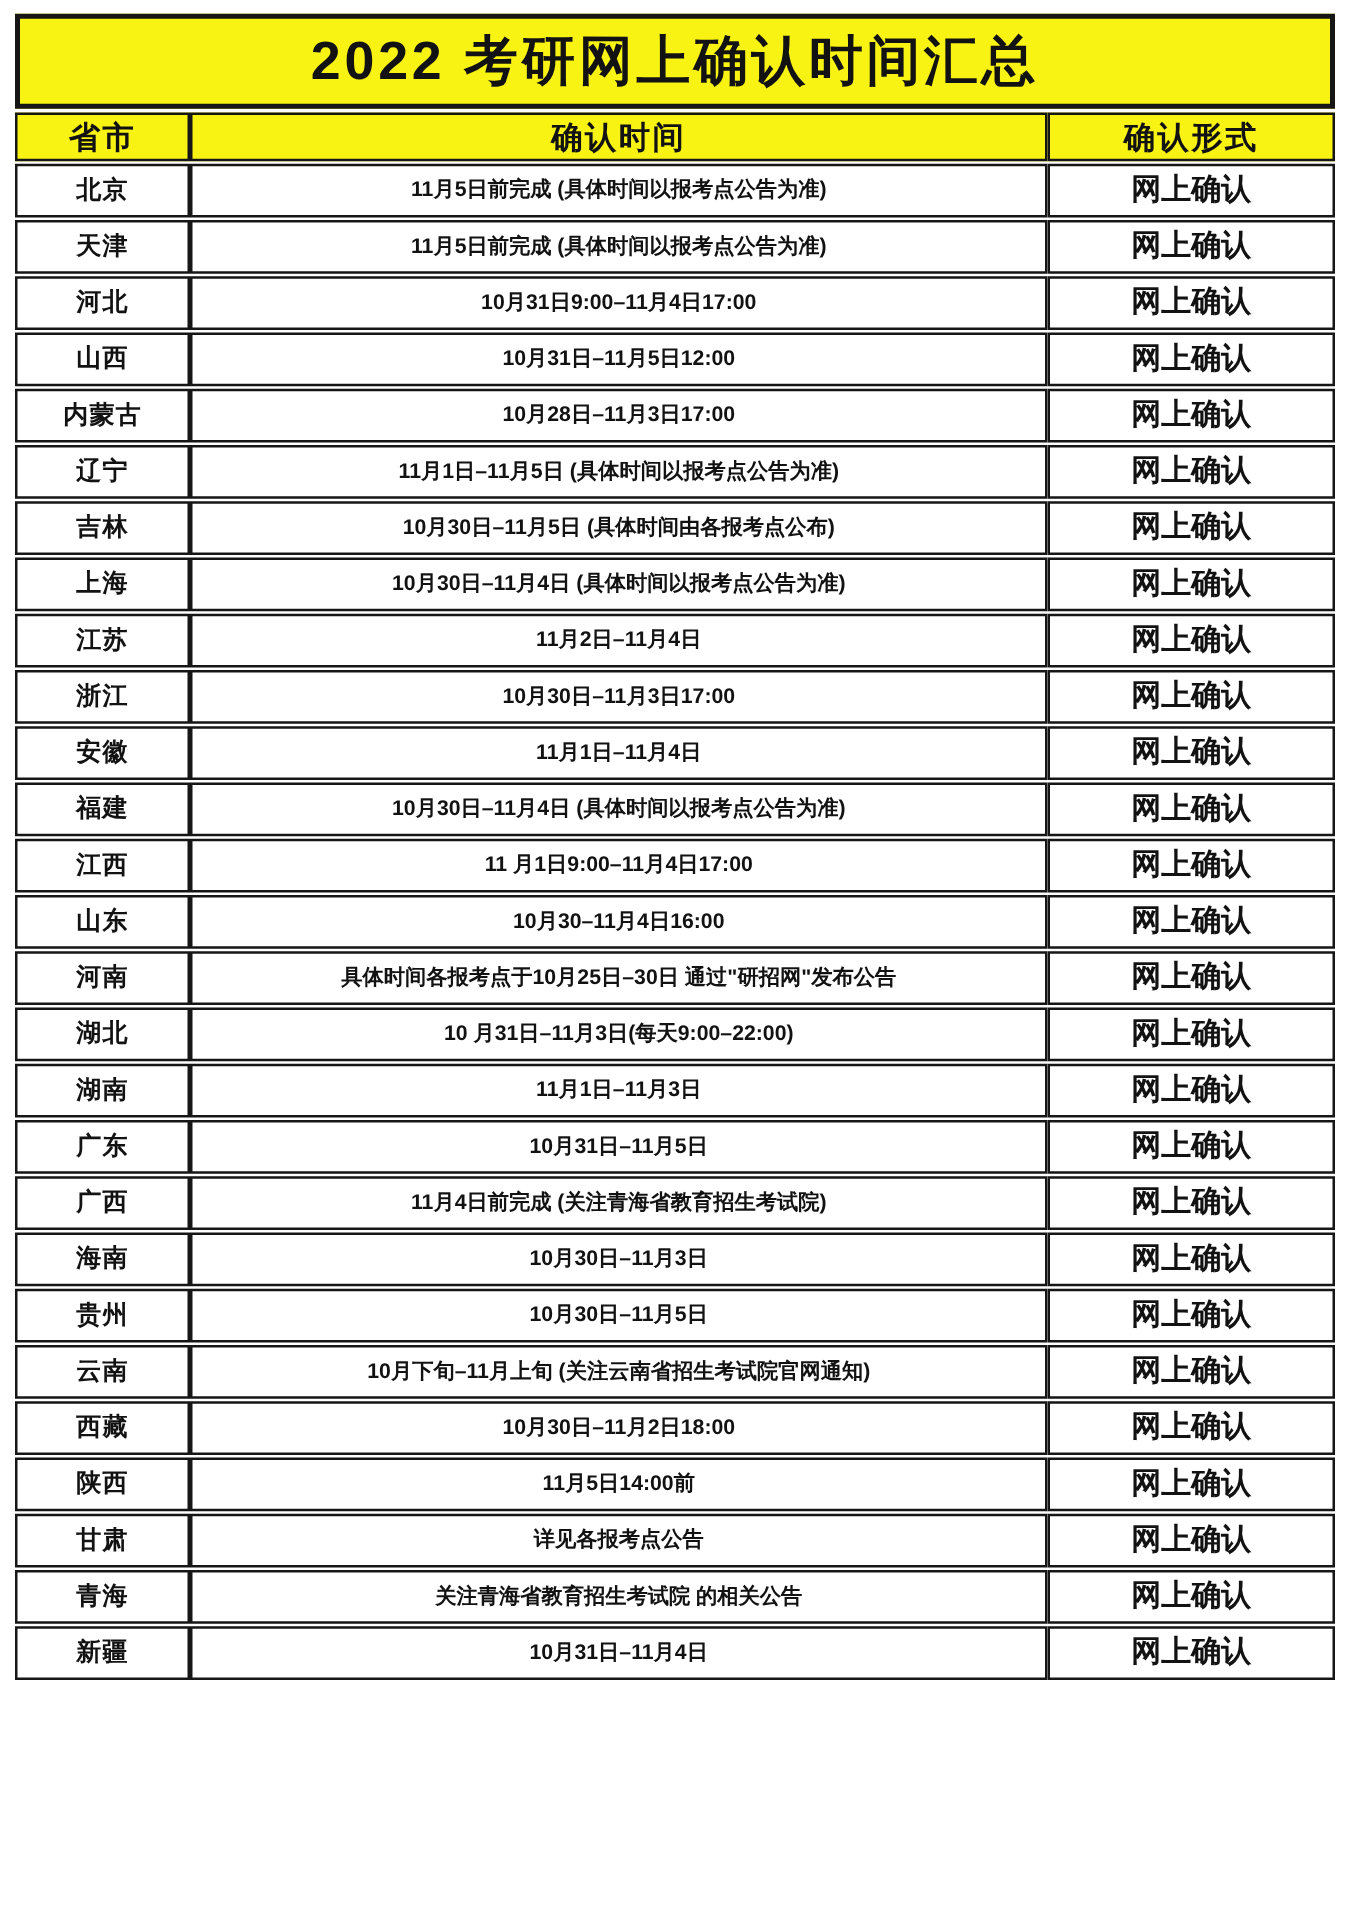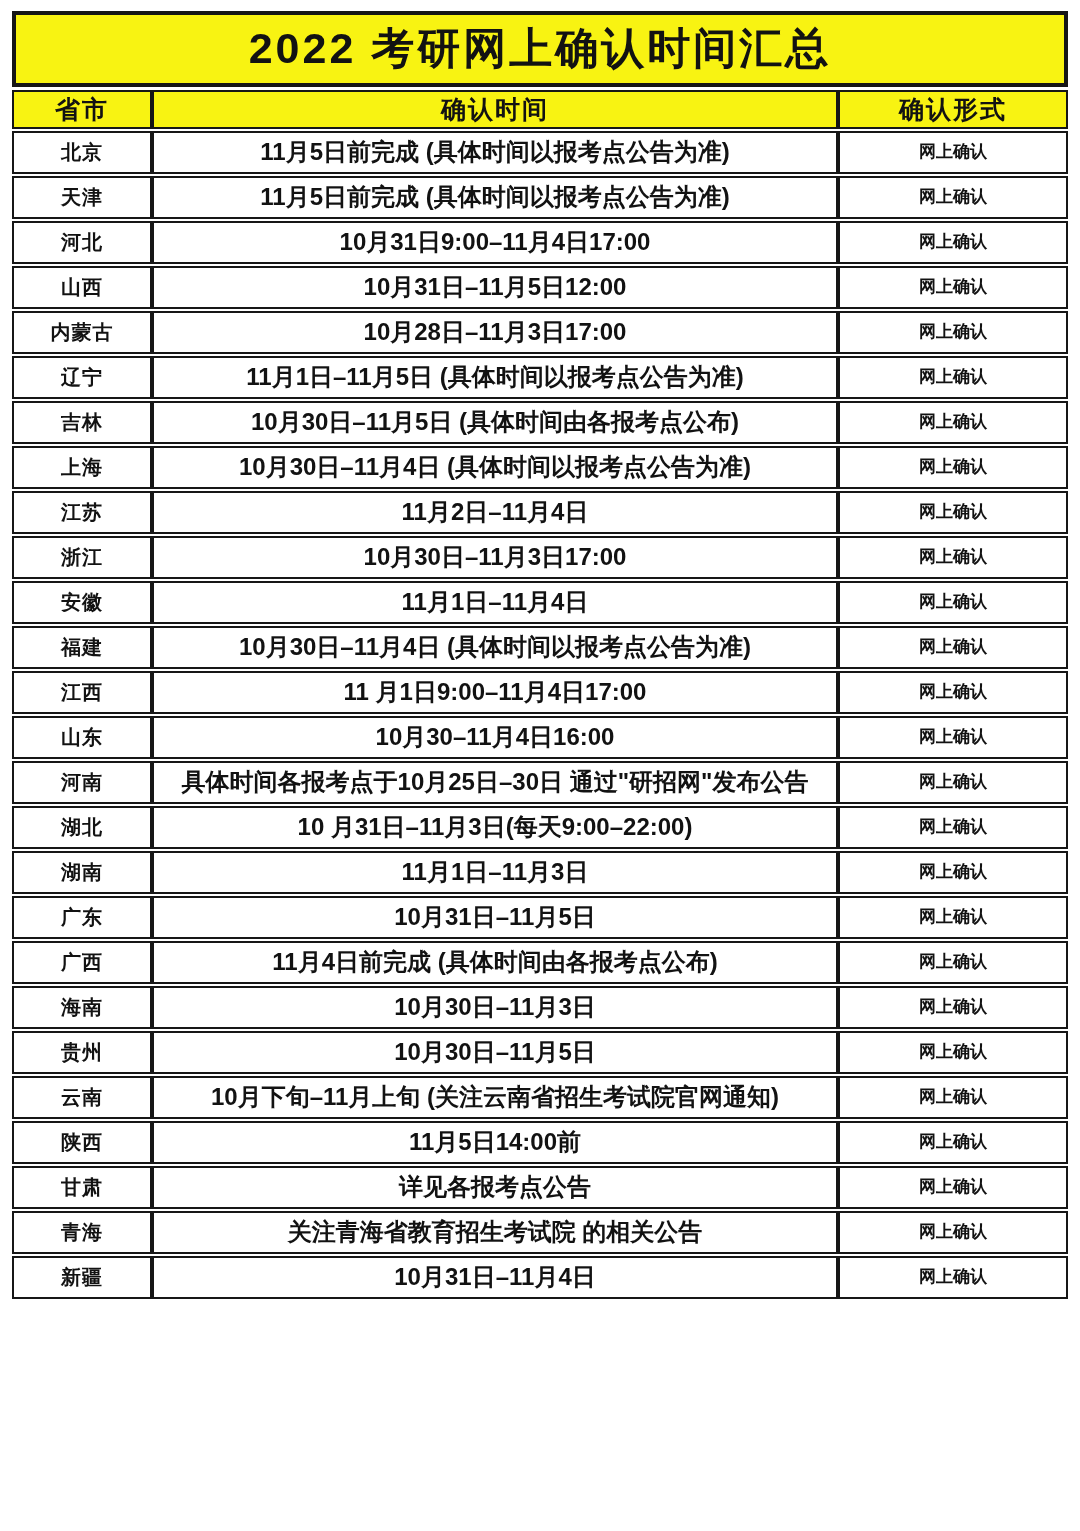--- a/index.html
+++ b/index.html
@@ -58,22 +58,22 @@
     letter-spacing:2px;
   }
   td{
     height:43px;
     font-size:19px;
     font-weight:700;
     line-height:1.35;
     padding:2px 10px;
   }
   td.province{font-size:20px;letter-spacing:1px;margin-top:20px;}
-  td.time{font-size:24px;}
-  td.form{font-size:17px;padding:2px 6px;margin-top:28px;}
+  td.time{font-size:17px;}
+  td.form{font-size:24px;padding:2px 6px;margin-top:28px;}
 </style>
 </head>
 <body>
 
 <div class="sheet">
   <div class="title-band">2022 考研网上确认时间汇总</div>
 
   <table class="conf-table">
     <colgroup>
       <col class="c1">
@@ -173,36 +173,41 @@
     <td class="time">11月1日–11月3日</td>
     <td class="form">网上确认</td>
   </tr>
         <tr>
     <td class="province">广东</td>
     <td class="time">10月31日–11月5日</td>
     <td class="form">网上确认</td>
   </tr>
         <tr>
     <td class="province">广西</td>
-    <td class="time">11月4日前完成 (具体时间由各报考点公布)</td>
+    <td class="time">11月4日前完成 (关注青海省教育招生考试院)</td>
     <td class="form">网上确认</td>
   </tr>
         <tr>
     <td class="province">海南</td>
     <td class="time">10月30日–11月3日</td>
     <td class="form">网上确认</td>
   </tr>
         <tr>
     <td class="province">贵州</td>
     <td class="time">10月30日–11月5日</td>
     <td class="form">网上确认</td>
   </tr>
         <tr>
     <td class="province">云南</td>
     <td class="time">10月下旬–11月上旬 (关注云南省招生考试院官网通知)</td>
+    <td class="form">网上确认</td>
+  </tr>
+        <tr>
+    <td class="province">西藏</td>
+    <td class="time">10月30日–11月2日18:00</td>
     <td class="form">网上确认</td>
   </tr>
         <tr>
     <td class="province">陕西</td>
     <td class="time">11月5日14:00前</td>
     <td class="form">网上确认</td>
   </tr>
         <tr>
     <td class="province">甘肃</td>
     <td class="time">详见各报考点公告</td>

